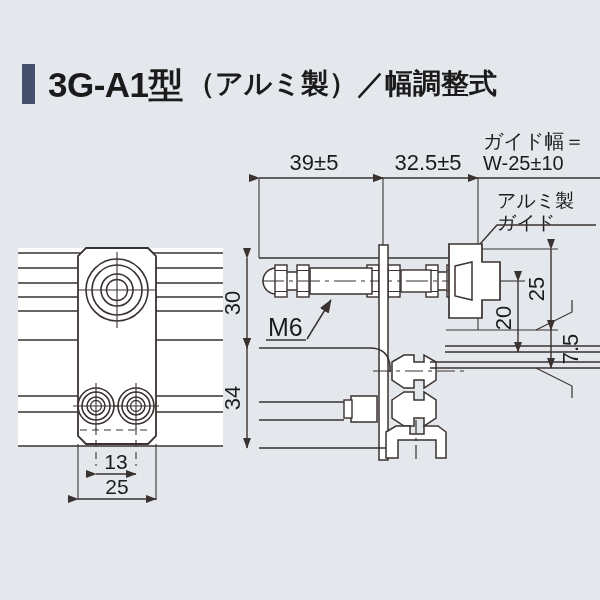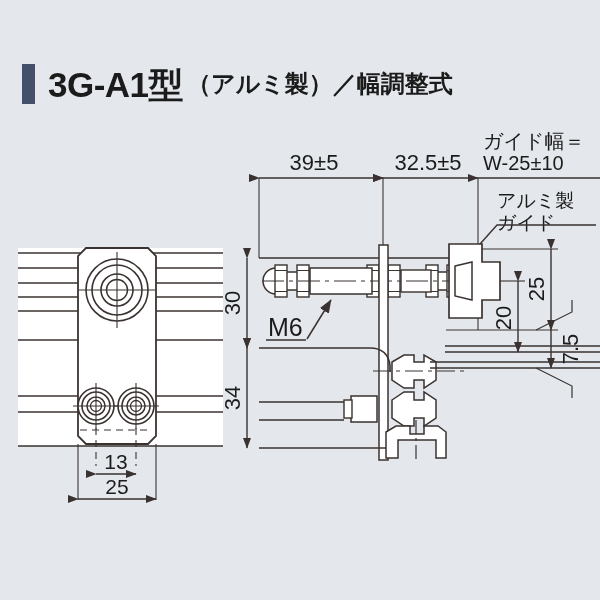--- a/index.html
+++ b/index.html
@@ -17,21 +17,21 @@
   }
   .title-bar{
     width:13px;height:40px;margin-left:22px;margin-right:13px;
     background:#44506b;
   }
   .title-main{
     font-size:35px;font-weight:bold;color:#1b1b1b;
     letter-spacing:-0.5px;line-height:1;
   }
   .title-sub{
-    font-size:24px;font-weight:bold;color:#1b1b1b;
+    font-size:28px;font-weight:bold;color:#1b1b1b;
     margin-left:4px;line-height:1;
   }
   svg{position:absolute;left:0;top:0;}
   text{font-family:"Liberation Sans", sans-serif;fill:#1b1b1b;}
 </style>
 </head>
 <body>
 
 <div id="stage">
 

